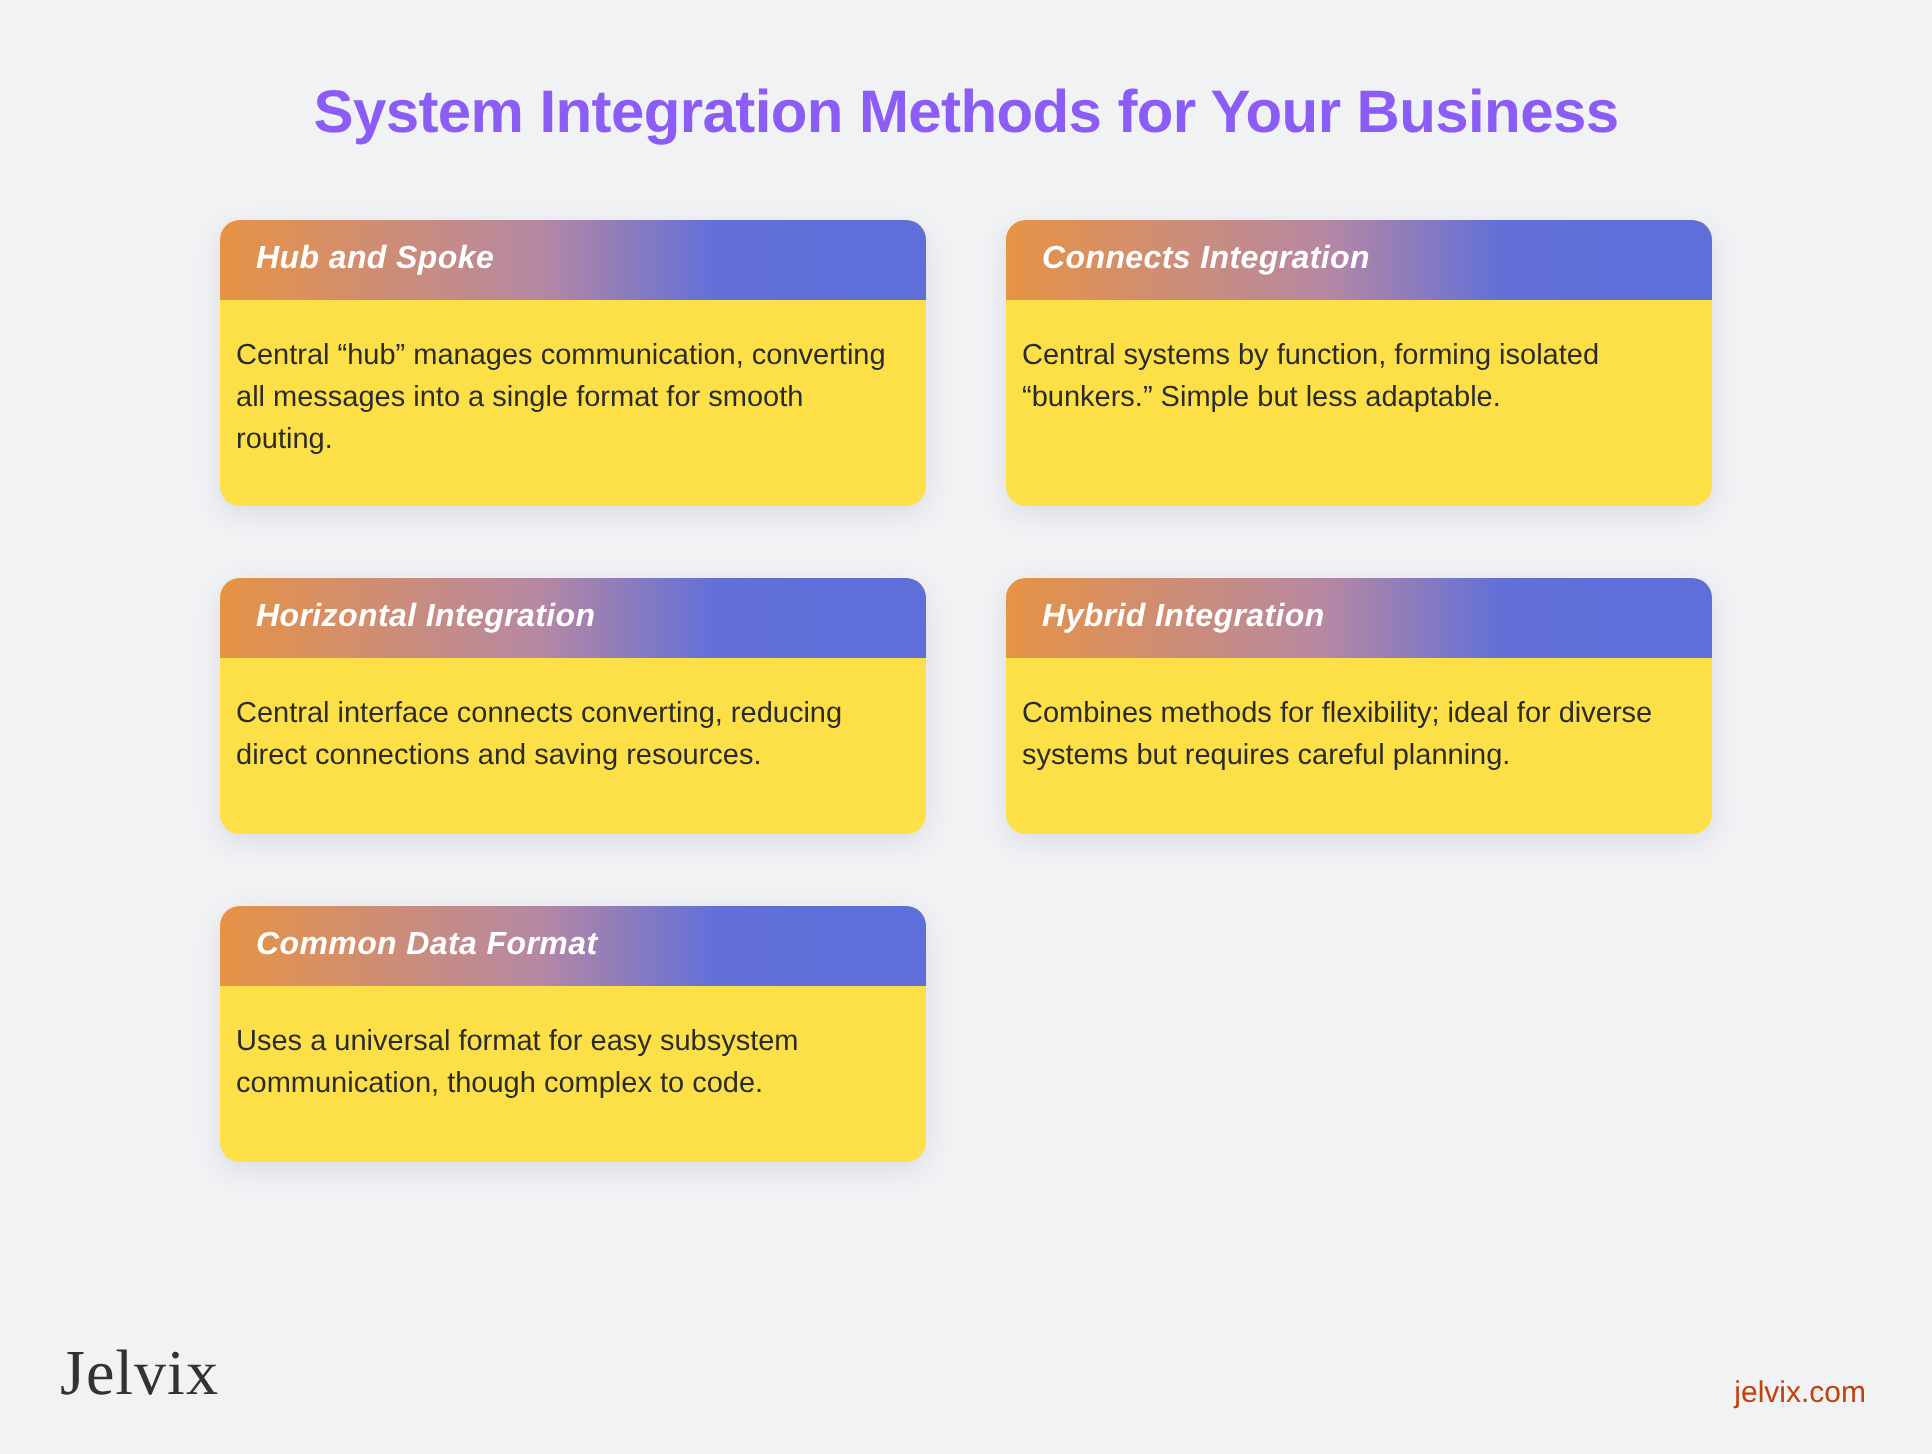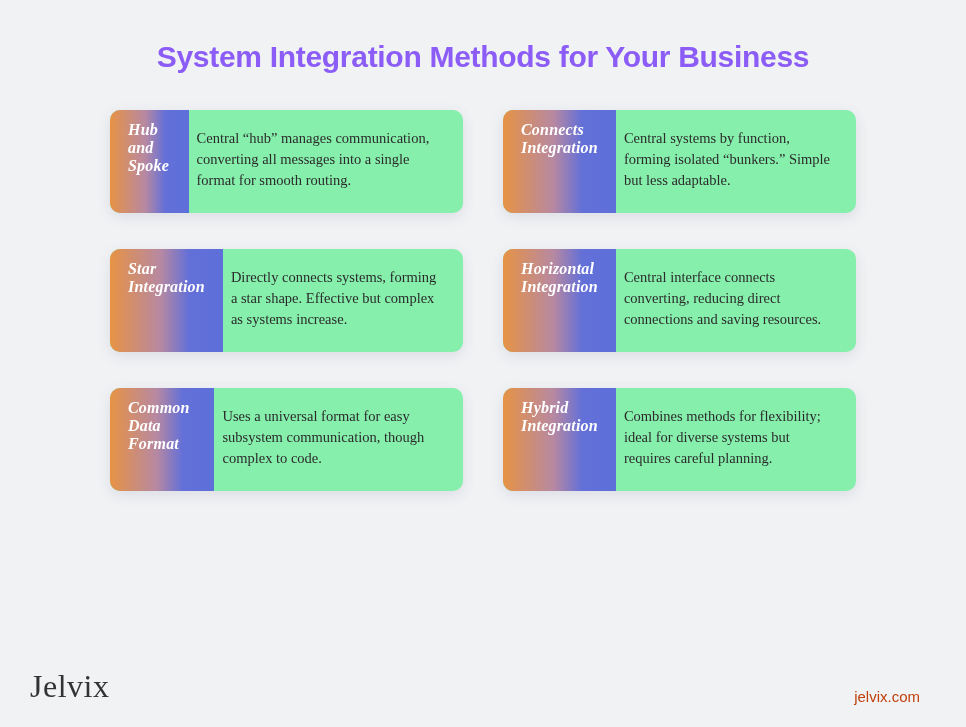--- a/index.html
+++ b/index.html
@@ -22,27 +22,26 @@
       margin-bottom: 36px;
       letter-spacing: -0.3px;
     }
     .grid {
       display: grid;
       grid-template-columns: 1fr 1fr;
       gap: 36px 40px;
       padding: 0 50px;
     }
     .card {
-      background: #86efac;
+      background: #fde047;
       border-radius: 10px;
       overflow: hidden;
       box-shadow: 0 4px 14px rgba(60, 70, 120, 0.12);
       display: flex;
-      flex-direction: row;
-      font-family: Liberation Serif, serif;
+      flex-direction: column;
     }
     .card-header {
       background: linear-gradient(90deg, #e79345 0%, #b688a2 45%, #6370d8 70%, #5e6fda 100%);
       color: #fff;
       font-style: italic;
       font-weight: 700;
       font-size: 16px;
       padding: 11px 18px;
       letter-spacing: 0.2px;
     }
@@ -50,21 +49,21 @@
       padding: 18px 20px 22px 8px;
       font-size: 14.5px;
       line-height: 1.45;
       color: #2b2b2b;
       min-height: 88px;
     }
     .footer {
       position: absolute;
       bottom: 22px;
       left: 0;
-      right: 16px;
+      right: 3px;
       display: flex;
       justify-content: space-between;
       align-items: flex-end;
       padding: 0 30px;
     }
     .logo {
       font-family: Georgia, "Times New Roman", serif;
       font-size: 32px;
       color: #333;
       letter-spacing: 0.5px;
@@ -87,38 +86,34 @@
     <div class="card">
       <div class="card-header">Hub and Spoke</div>
       <div class="card-body">Central “hub” manages communication, converting all messages into a single format for smooth routing.</div>
     </div>
 
     <div class="card">
       <div class="card-header">Connects Integration</div>
       <div class="card-body">Central systems by function, forming isolated “bunkers.” Simple but less adaptable.</div>
     </div>
 
-    <div class="card">
-      <div class="card-header">Star Integration</div>
-      <div class="card-body">Directly connects systems, forming a star shape. Effective but complex as systems increase.</div>
-    </div>
 
     <div class="card">
       <div class="card-header">Horizontal Integration</div>
       <div class="card-body">Central interface connects converting, reducing direct connections and saving resources.</div>
     </div>
 
     <div class="card">
-      <div class="card-header">Common Data Format</div>
-      <div class="card-body">Uses a universal format for easy subsystem communication, though complex to code.</div>
+      <div class="card-header">Hybrid Integration</div>
+      <div class="card-body">Combines methods for flexibility; ideal for diverse systems but requires careful planning.</div>
     </div>
 
     <div class="card">
-      <div class="card-header">Hybrid Integration</div>
-      <div class="card-body">Combines methods for flexibility; ideal for diverse systems but requires careful planning.</div>
+      <div class="card-header">Common Data Format</div>
+      <div class="card-body">Uses a universal format for easy subsystem communication, though complex to code.</div>
     </div>
 
   </div>
 </div>
 
 <div class="footer">
   <div class="logo">Jelvix</div>
   <div class="url">jelvix.com</div>
 </div>
 

